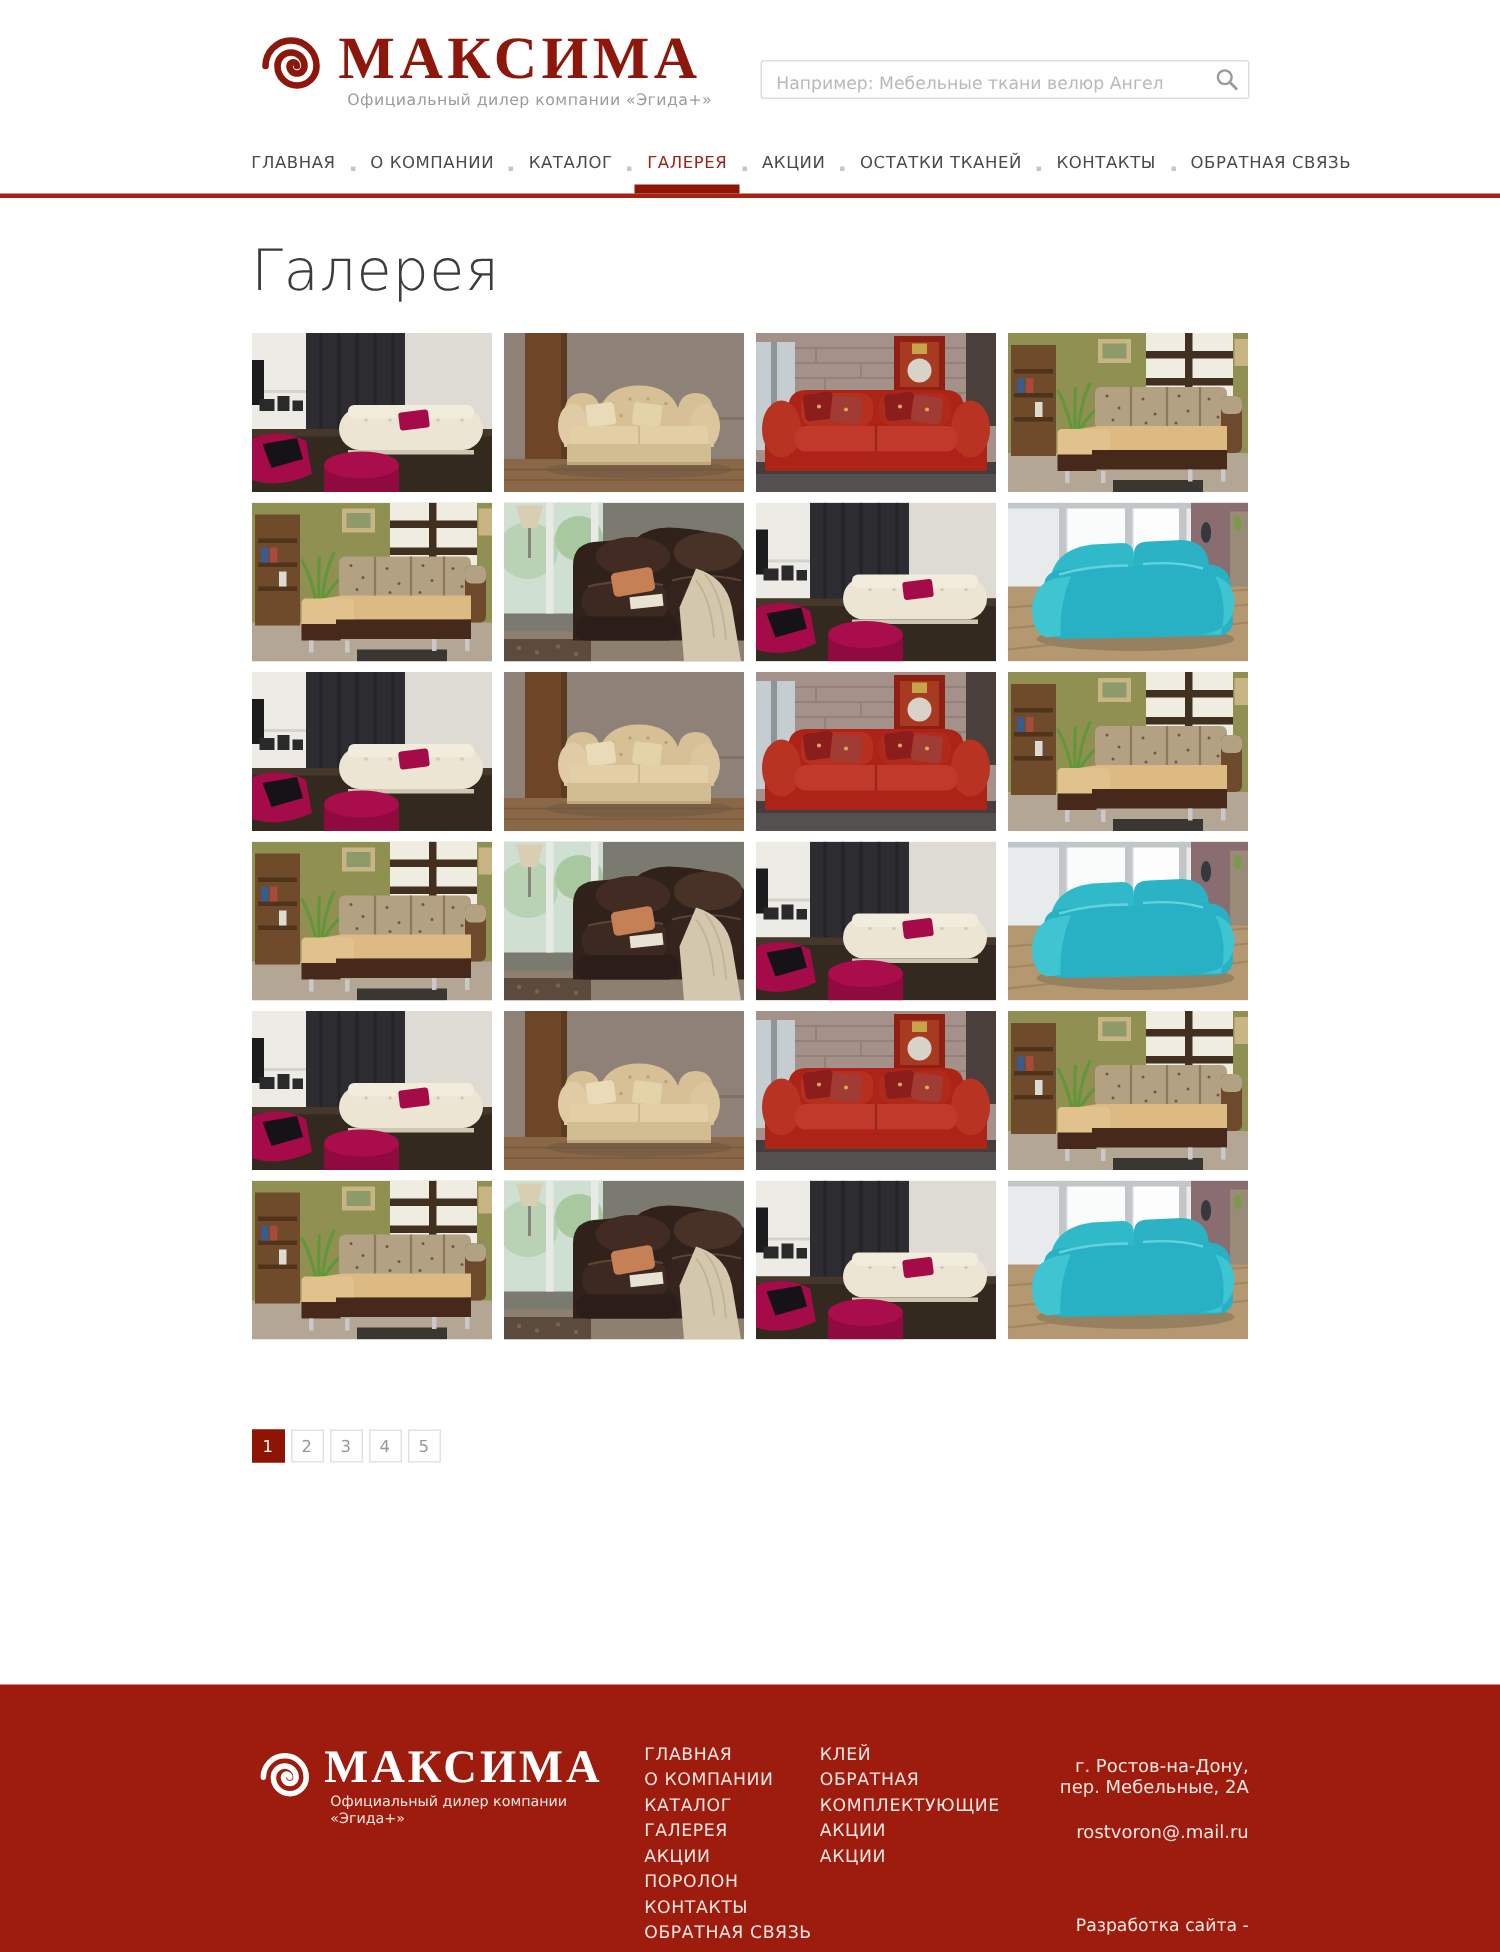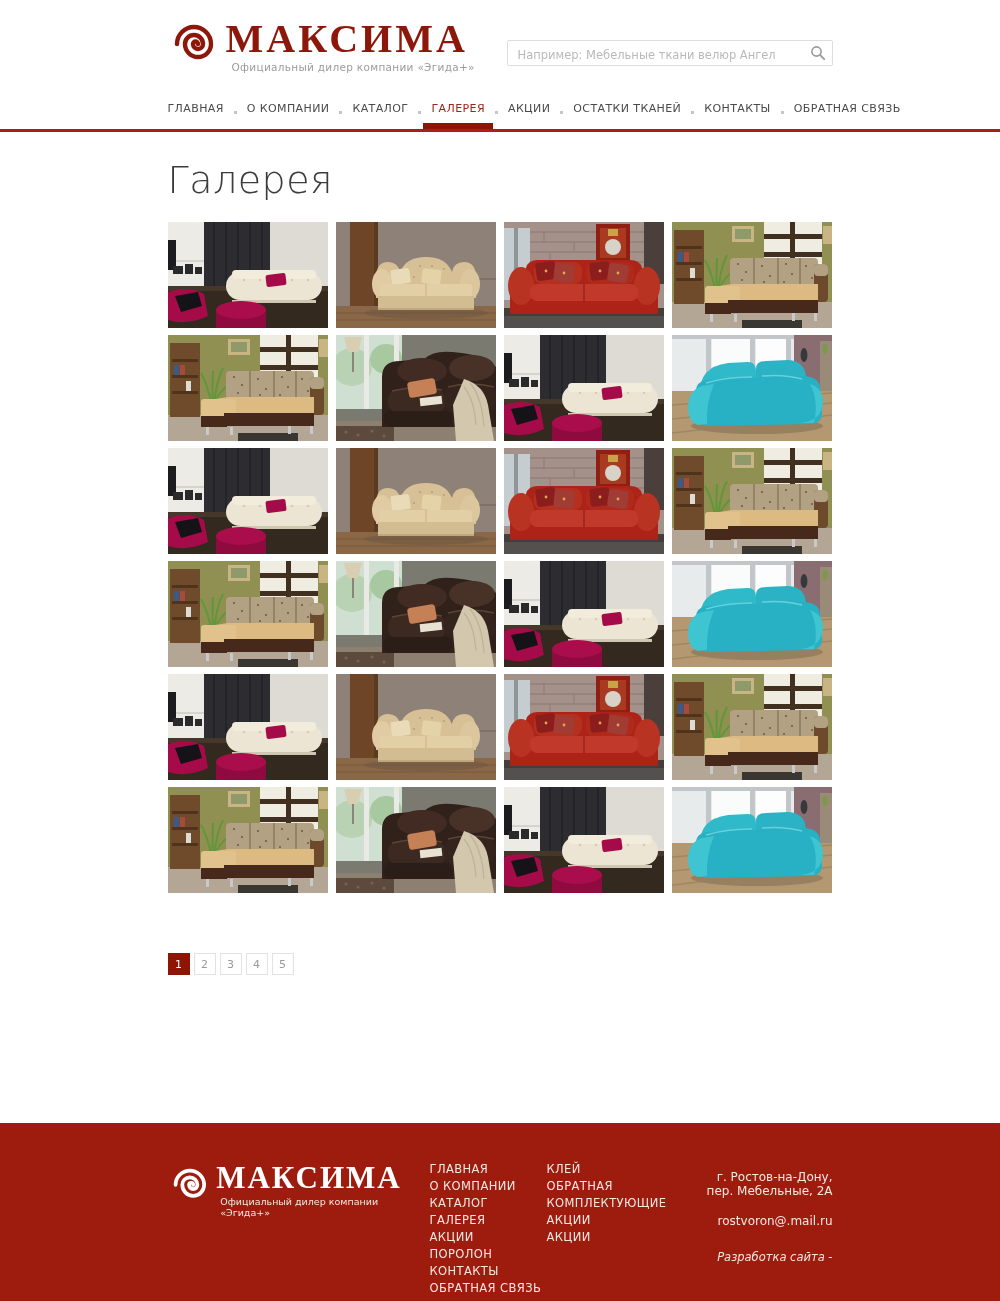--- a/index.html
+++ b/index.html
@@ -57,21 +57,21 @@
   .f-brand-tagline { font-size:9.5px; color:#f4e8e4; margin:2px 0 0 4px; }
   .f-col { list-style:none; flex:0 0 auto; }
   .f-col.nav { width:117px; }
   .f-col.products { width:142px; }
   .f-link { display:block; color:#f4e8e4; text-decoration:none; font-size:11.5px;
             line-height:17px; letter-spacing:.4px; white-space:nowrap; }
   .f-contacts { flex:1; text-align:right; }
   .f-phone { color:#fff; font-size:16px; font-weight:bold; letter-spacing:.3px; }
   .f-address { color:#f4e8e4; font-size:12px; margin-top:9px; }
   .f-email { color:#f4e8e4; font-size:12px; margin-top:16px; cursor:pointer; }
-  .f-credits { color:#f4e8e4; font-size:11.5px; margin-top:22px;font-style:italic; }
+  .f-credits { color:#f4e8e4; font-size:11.5px; margin-top:48px; }
 </style>
 </head>
 <body>
 
 <header class="site-header">
   <div class="container header-inner">
     <a class="logo">
       <span class="logo-spiral">
         <svg viewBox="0 0 52 52" fill="none">
           <path d="M9 26 A17 17 0 1 1 43 26 A13 13 0 1 1 17 26 A9 9 0 1 1 35 26 A5 5 0 1 1 25 26 A2.5 2.5 0 1 1 30 26" stroke="#8e170b" stroke-width="4.4" stroke-linecap="round"></path>

